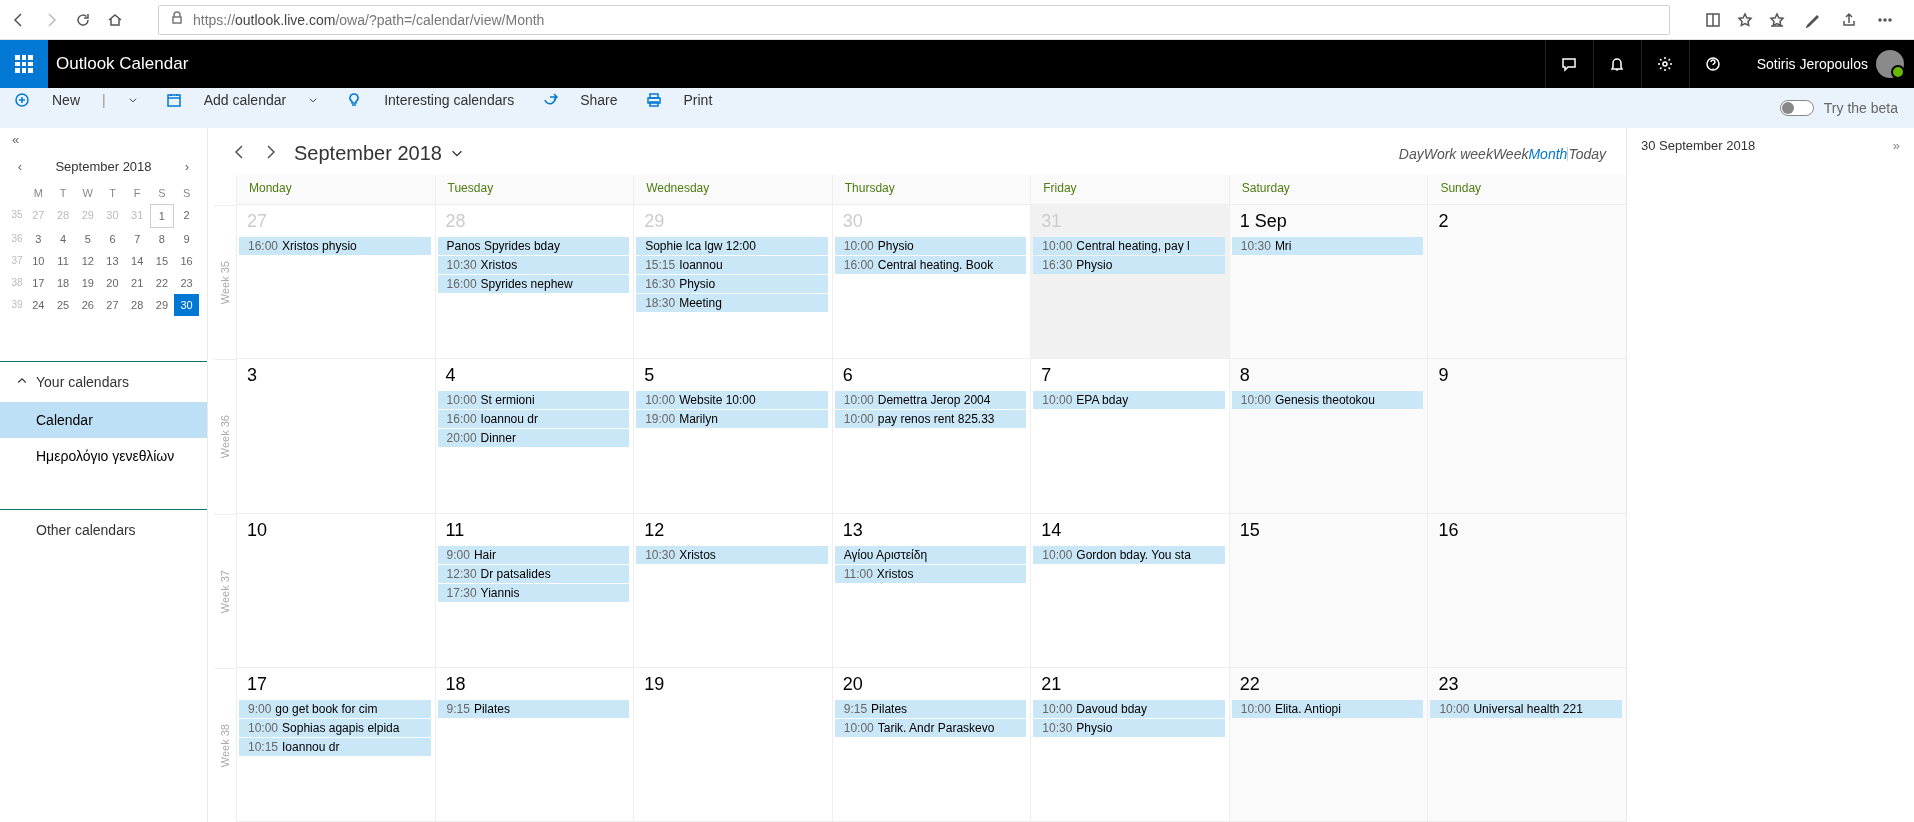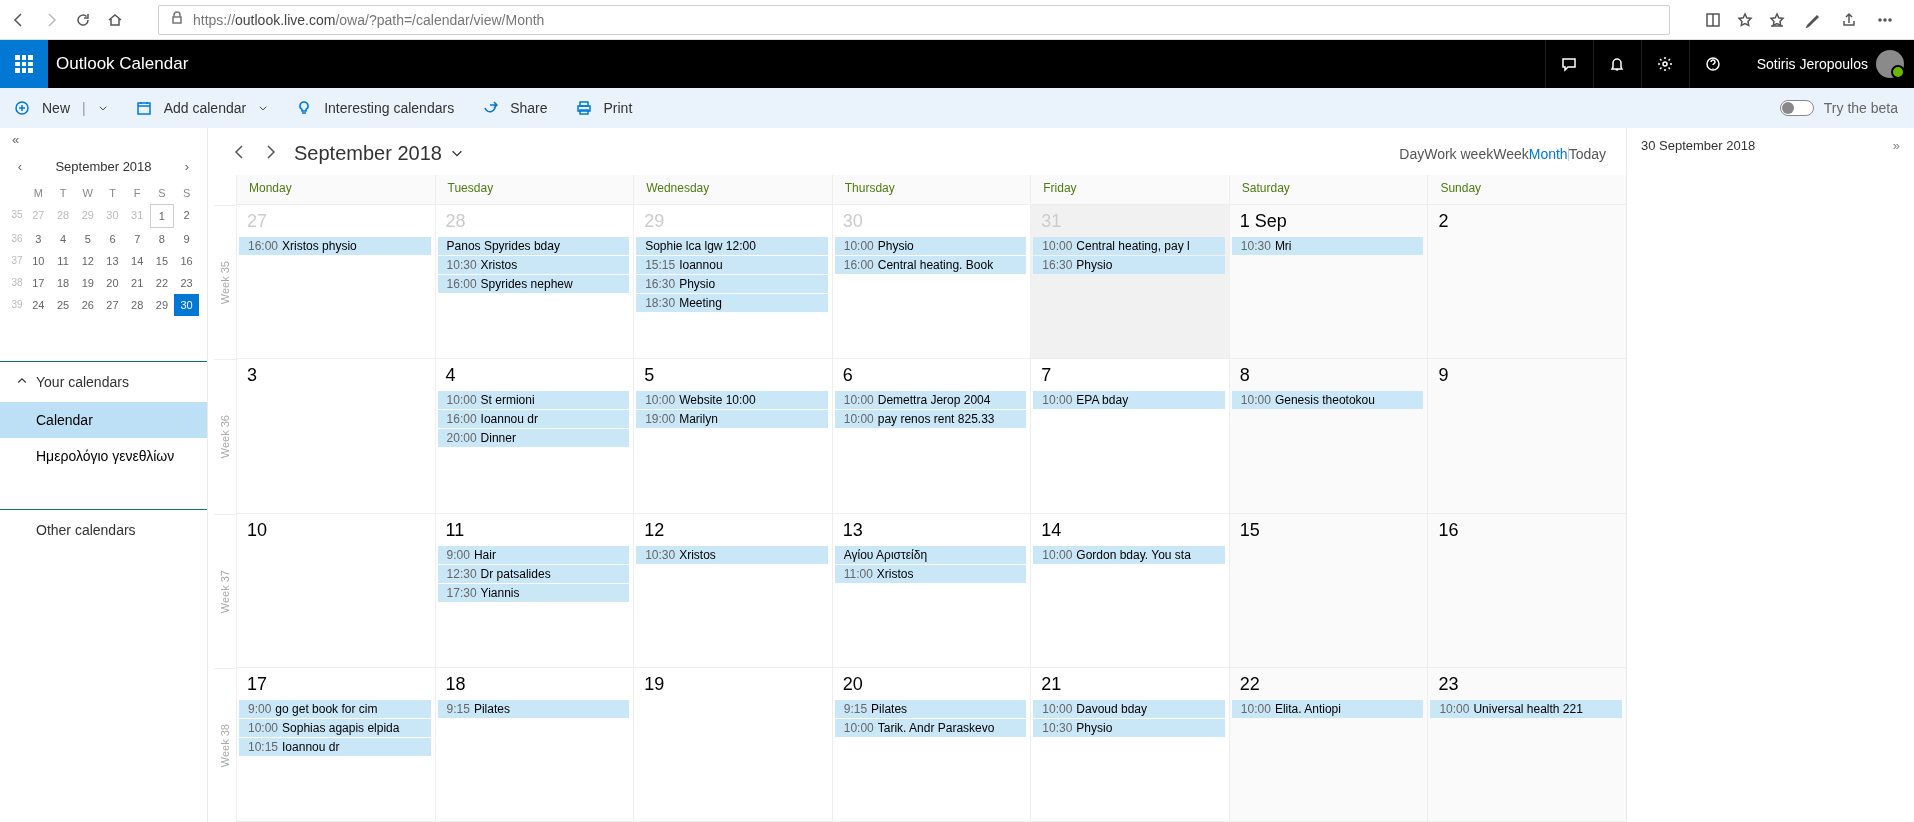--- a/index.html
+++ b/index.html
@@ -21,21 +21,21 @@
 .app-title { font-size: 17px; font-weight: 400; padding: 0 8px; }
 .hdr-spacer { flex: 1; }
 .hdr-ico { width: 48px; height: 48px; display: flex; align-items: center; justify-content: center; cursor: pointer; border-left: 1px solid #222; }
 .hdr-user { padding: 0 10px 0 20px; font-size: 14px; display: flex; align-items: center; gap: 8px; }
 .avatar { width: 28px; height: 28px; border-radius: 50%; background: #8a8a8a; position: relative; }
 .avatar::after { content:""; position:absolute; bottom:-1px; right:-1px; width:10px; height:10px; background:#6bb700; border:2px solid #000; border-radius:50%; }
 
 
 .cmd-bar { height: 40px; background: #eaf3fb; display: flex; align-items: center; font-size: 14px; color: #333; }
 .search-side { width: 208px; display: flex; align-items: center; gap: 8px; padding: 0 12px; color: #6b6b6b; border-right: 1px solid #d6e4ef; height: 100%; }
-.cmd-item { display: flex; align-items: center; gap: 12px; padding: 4px 14px; cursor: pointer; height: 100%; }
+.cmd-item { display: flex; align-items: flex-start; gap: 22px; padding: 4px 14px; cursor: pointer; height: 100%; }
 .cmd-ico { color: #0078d4; display: inline-flex; }
 .try-beta { margin-left: auto; padding: 0 16px; display: flex; align-items: center; gap: 10px; color: #666; }
 .toggle { width: 34px; height: 16px; border-radius: 10px; border: 1px solid #888; position: relative; background: #fff; }
 .toggle::after { content:""; position:absolute; left:1px; top:1px; width:12px; height:12px; border-radius:50%; background:#888; }
 
 
 .main { display: flex; height: calc(822px - 40px - 48px - 40px); }
 
 
 .sidebar { width: 208px; border-right: 1px solid #eaeaea; display: flex; flex-direction: column; font-size: 13px; }
@@ -59,21 +59,21 @@
 
 .cal-area { flex: 1; display: flex; }
 .cal-main { flex: 1; display: flex; flex-direction: column; }
 .cal-side { width: 288px; border-left: 1px solid #eaeaea; padding: 10px 14px; }
 .cal-side-head { display:flex; align-items:center; justify-content:space-between; font-size: 13px; color:#333; }
 
 .cal-top { display:flex; align-items:center; padding: 14px 20px 10px 24px; }
 .cal-top .nav { display:flex; gap:14px; color:#555; }
 .cal-top .nav span { cursor:pointer; }
 .cal-top h2 { font-weight:400; font-size: 20px; margin-left: 16px; color:#333; display:flex; align-items:center; gap:8px; }
-.view-tabs { margin-left:auto; display:flex; font-size:14px; color:#555; align-items:center; }
+.view-tabs { margin-left:auto; display:flex; font-size:14px; color:#555; align-items:center;font-style:italic; }
 .view-tabs span { cursor:pointer; }
 .view-tabs .active { color:#0078d4; }
 .view-tabs .sep { width:1px; height:14px; background:#ccc; }
 
 .grid-wrap { flex:1; display:flex; overflow:hidden; padding-left: 6px; }
 .wk-col { width: 22px; display:flex; flex-direction:column; }
 .wk-head { height: 30px; }
 .wk-lbl { flex:1; border-top:1px solid #eee; display:flex; align-items:center; justify-content:center; }
 .wk-lbl span { writing-mode: vertical-rl; transform: rotate(180deg); font-size: 11px; color:#aaa; }
 

